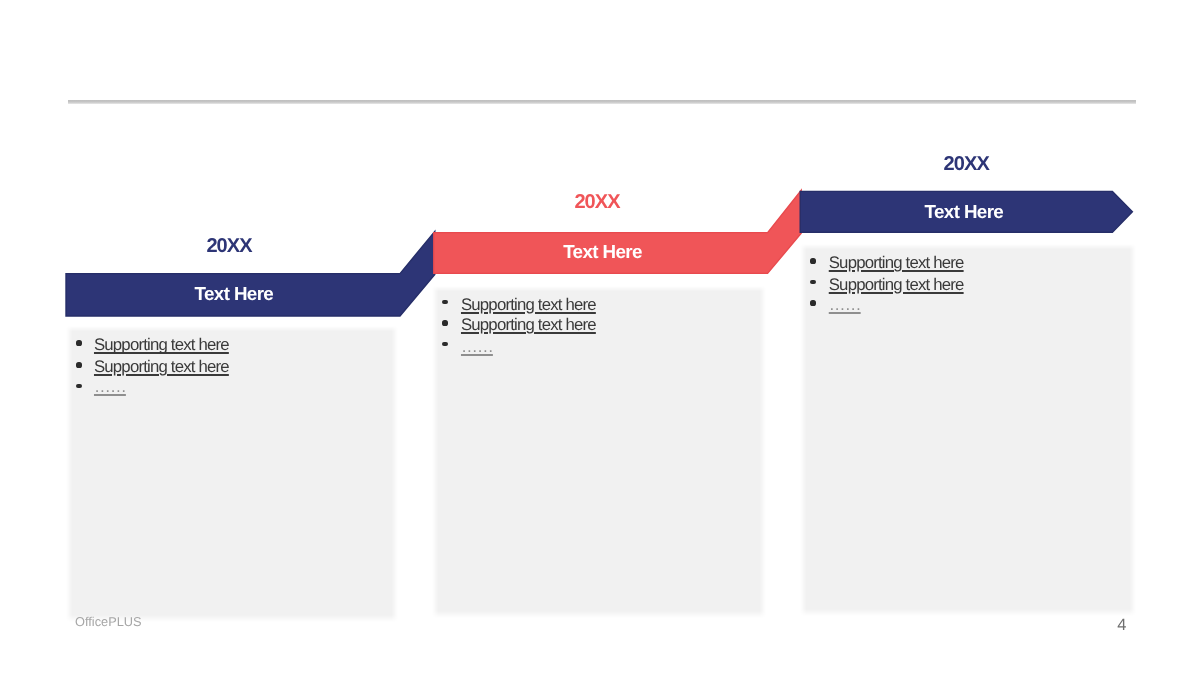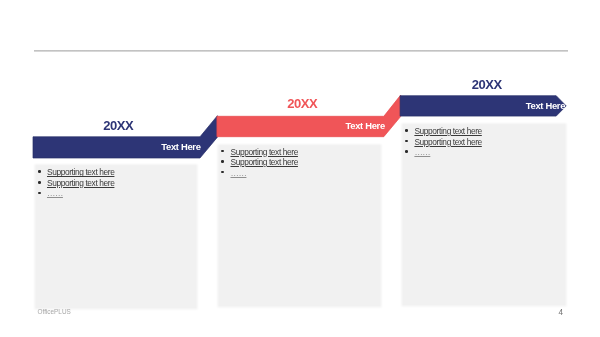--- a/index.html
+++ b/index.html
@@ -11,23 +11,23 @@
 
   .gbox{position:absolute;background:#f1f1f1;
         -webkit-mask-image:linear-gradient(to right,rgba(0,0,0,0) 0,#000 3.2px,#000 calc(100% - 3.2px),rgba(0,0,0,0) 100%),
                            linear-gradient(to bottom,rgba(0,0,0,0) 0,#000 2.6px,#000 calc(100% - 3.6px),rgba(0,0,0,0) 100%);
         -webkit-mask-composite:source-in;
         mask-image:linear-gradient(to right,rgba(0,0,0,0) 0,#000 3.2px,#000 calc(100% - 3.2px),rgba(0,0,0,0) 100%),
                    linear-gradient(to bottom,rgba(0,0,0,0) 0,#000 2.6px,#000 calc(100% - 3.6px),rgba(0,0,0,0) 100%);
         mask-composite:intersect;}
   .bannerwrap{position:absolute;left:0;top:0;width:600px;height:337px;pointer-events:none;}
 
-  .year{position:absolute;filter:opacity(1);font-weight:bold;font-size:13px;white-space:nowrap;letter-spacing:-0.45px;line-height:1;}
+  .year{position:absolute;filter:opacity(1);font-weight:bold;font-size:10px;white-space:nowrap;letter-spacing:-0.45px;line-height:1;}
   .bartext{position:absolute;filter:opacity(1);color:#ffffff;font-weight:bold;font-size:9.4px;white-space:nowrap;
-           text-align:right;letter-spacing:-0.3px;text-indent:-0.3px;line-height:1;}
+           text-align:center;letter-spacing:-0.3px;text-indent:-0.3px;line-height:1;}
   .bullets{position:absolute;}
   .bullet{position:relative;filter:opacity(1);font-size:8.4px;letter-spacing:-0.4px;color:#3a3a3a;line-height:1;
           margin-bottom:2.15px;padding-left:9.2px;white-space:nowrap;text-decoration:underline;}
   .bullet .dot{position:absolute;left:0.2px;top:2.05px;width:2.6px;height:2.6px;border-radius:50%;
                background:#2b2b2b;}
   .bullet.dim{color:#8f8f8f;}
   .bullet.dim .dot{background:#2b2b2b;}
 
   .footer{position:absolute;filter:opacity(1);left:37.5px;top:307.7px;font-size:6.4px;color:#a6a6a6;}
   .pagenum{position:absolute;filter:opacity(1);left:558.6px;top:307.6px;font-size:8.2px;color:#6f6f6f;}

